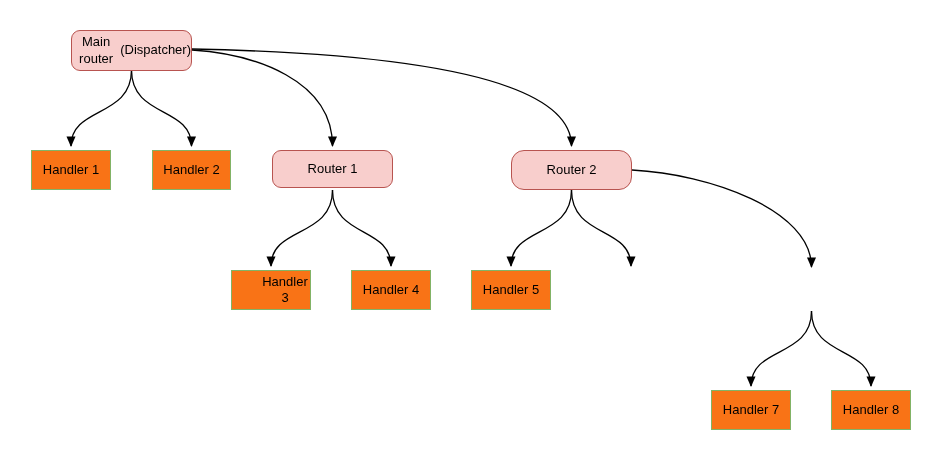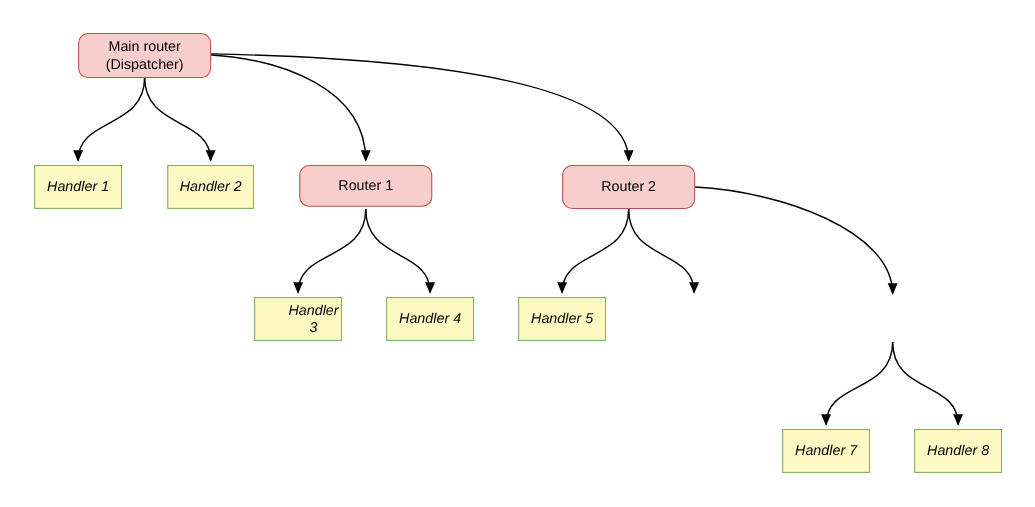--- a/index.html
+++ b/index.html
@@ -26,38 +26,37 @@
   .edge {
     fill: none;
     stroke: #000000;
     stroke-width: 1.3;
   }
   .node {
     position: absolute;
     z-index: 2;
     box-sizing: border-box;
     display: flex;
-    flex-direction: column;
+    flex-direction: row;
     align-items: center;
     justify-content: center;
     text-align: center;
     font-size: 13px;
     line-height: 1.25;
     color: #000000;
   }
   .node.router {
     background: #f8cecc;
     border: 1.3px solid #b85450;
     border-radius: 9px;
   }
   .node.handler {
-    background: #fef9c3;
+    background: #f97316;
     border: 1.3px solid #82b366;
     border-radius: 0;
-    font-style: italic;
   }
 </style>
 </head>
 <body>
 
 <div class="canvas">
 
   <svg class="edges-layer" width="941" height="461" viewBox="0 0 941 461" xmlns="http://www.w3.org/2000/svg">
     <defs>
       <marker id="arrow" markerUnits="userSpaceOnUse" markerWidth="12" markerHeight="12" refX="10" refY="5" orient="auto">
@@ -87,21 +86,21 @@
   </div>
 
   <div class="node handler" style="left:152px; top:150px; width:79px; height:40px;">
     <span>Handler 2</span>
   </div>
 
   <div class="node router" style="left:272px; top:150px; width:121px; height:38px;">
     <span>Router 1</span>
   </div>
 
-  <div class="node router" style="left:511px; top:150px; width:121px; height:40px;">
+  <div class="node router" style="left:511px; top:150px; width:121px; height:40px;border-radius:13px;">
     <span>Router 2</span>
   </div>
 
   <div class="node handler" style="left:231px; top:270px; width:80px; height:40px;padding-left:28px;">
     <span>Handler 3</span>
   </div>
 
   <div class="node handler" style="left:351px; top:270px; width:80px; height:40px;">
     <span>Handler 4</span>
   </div>

